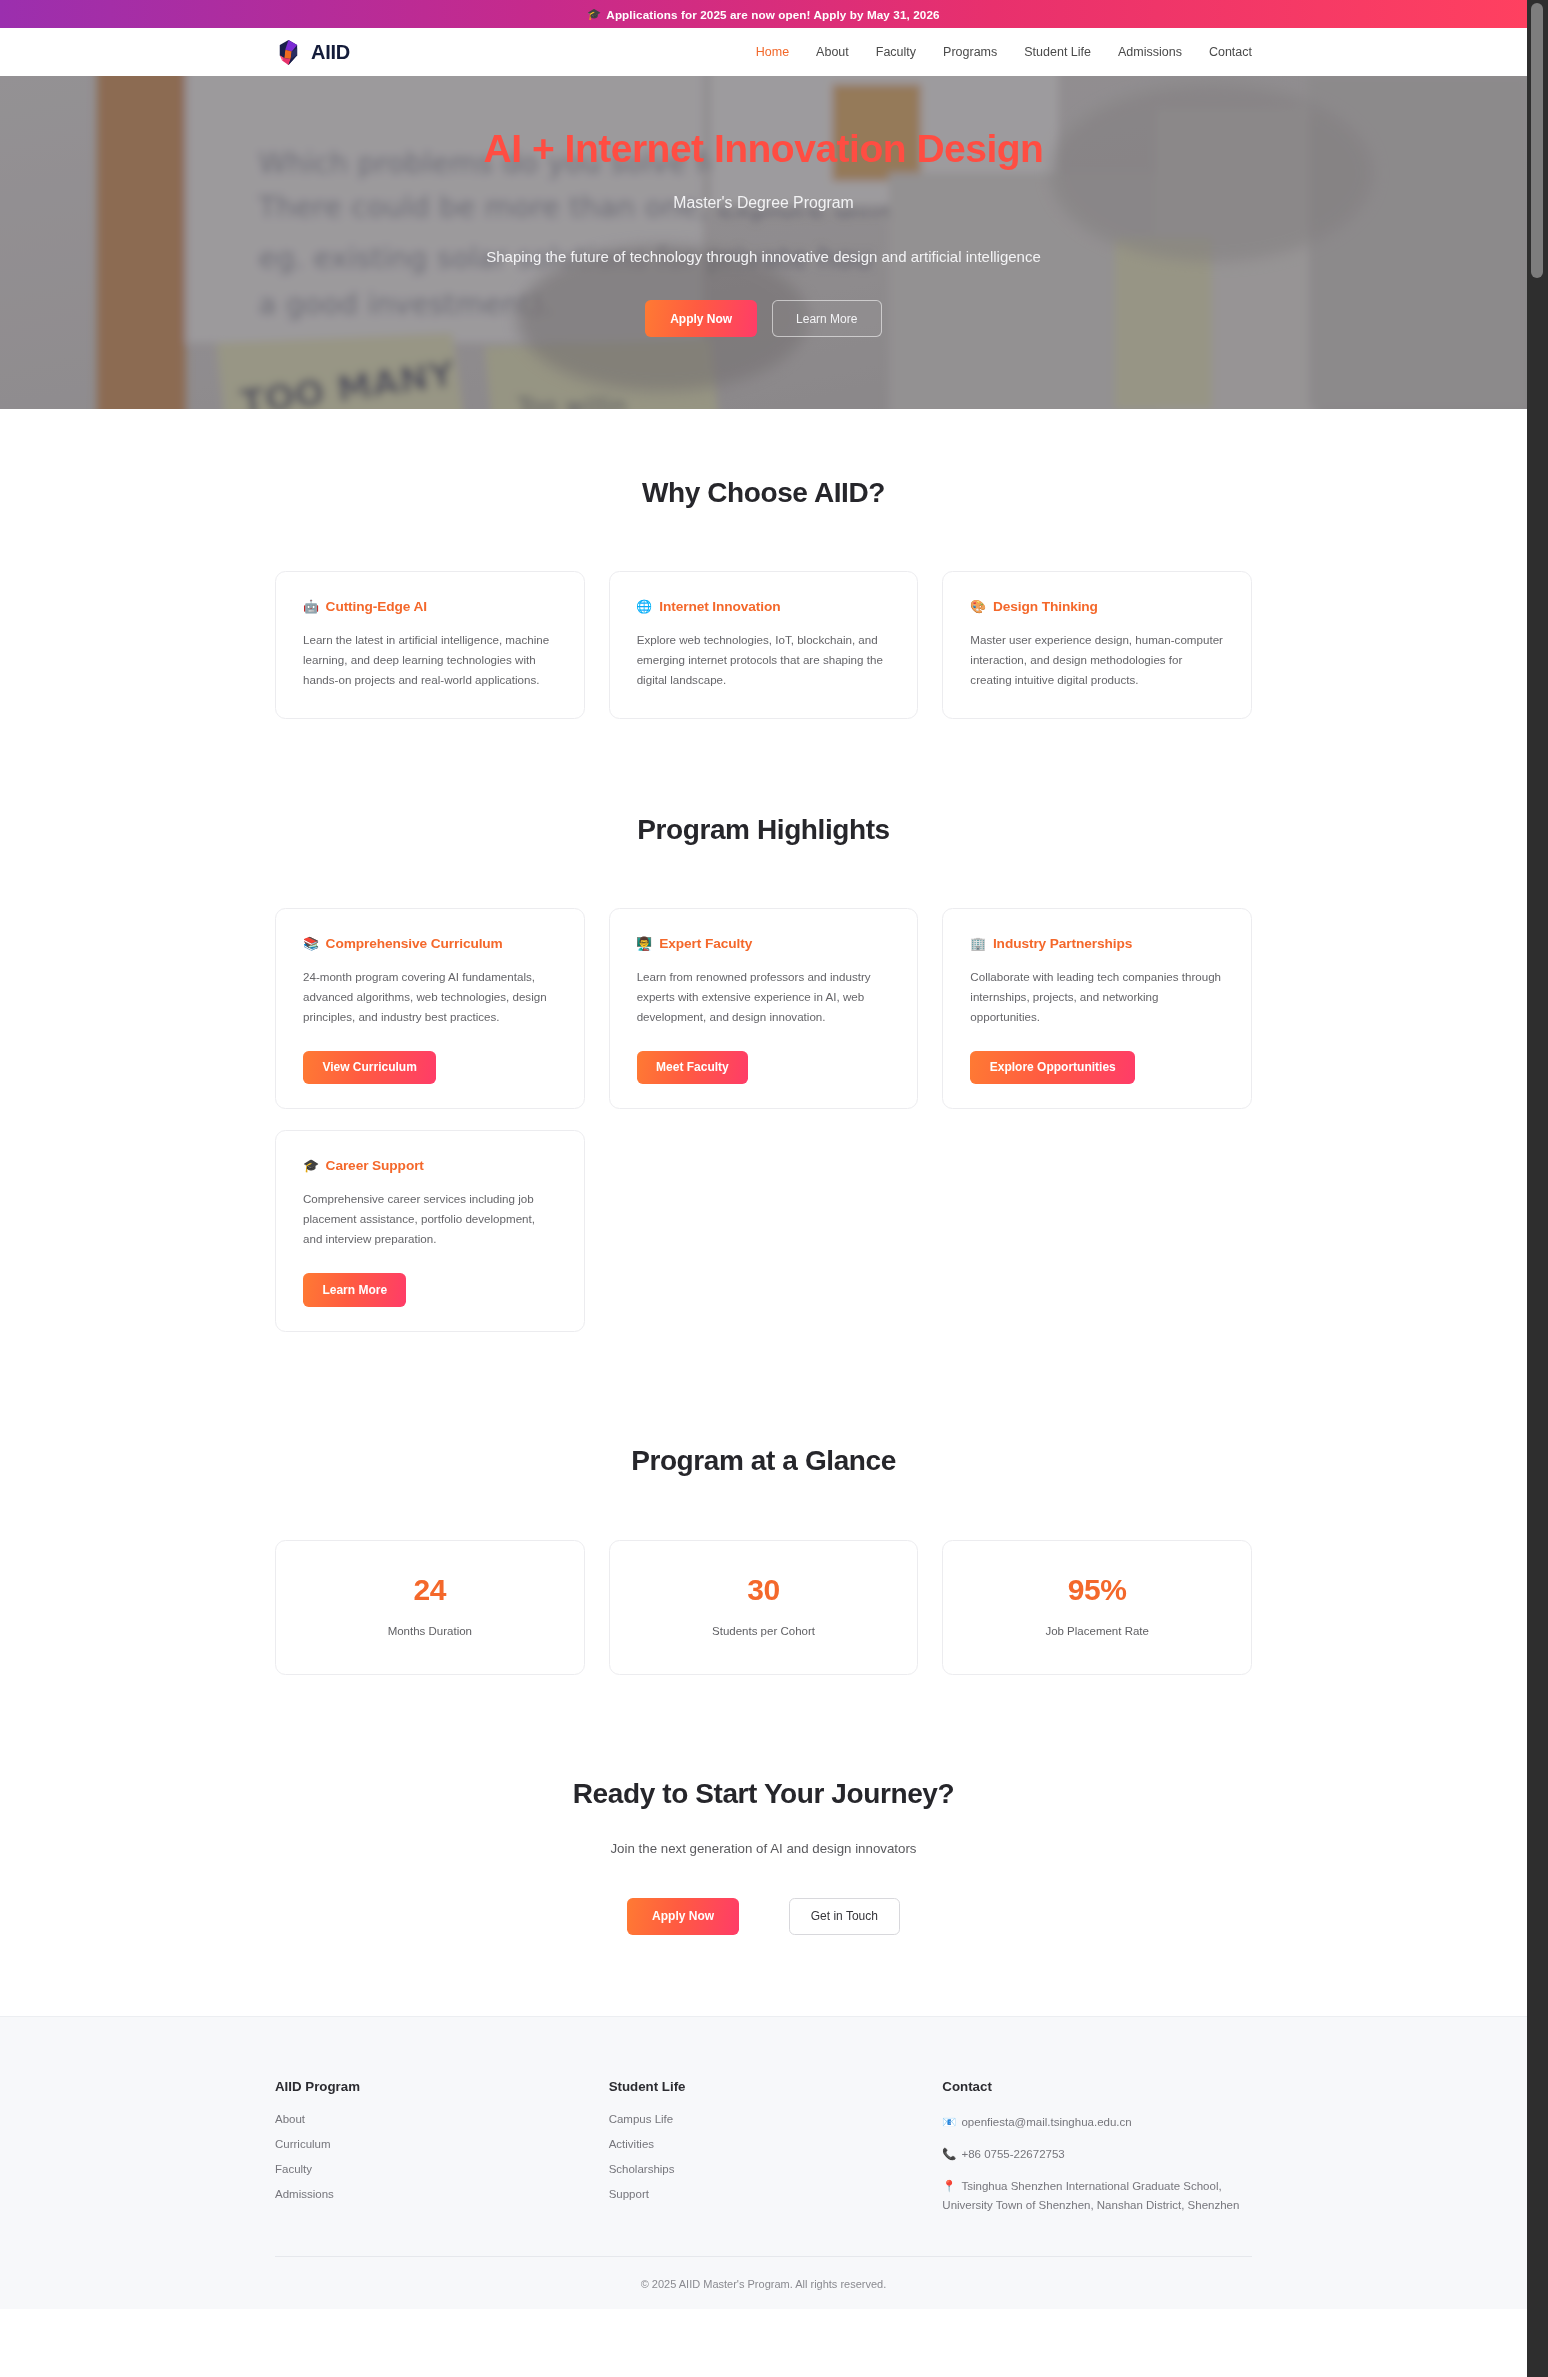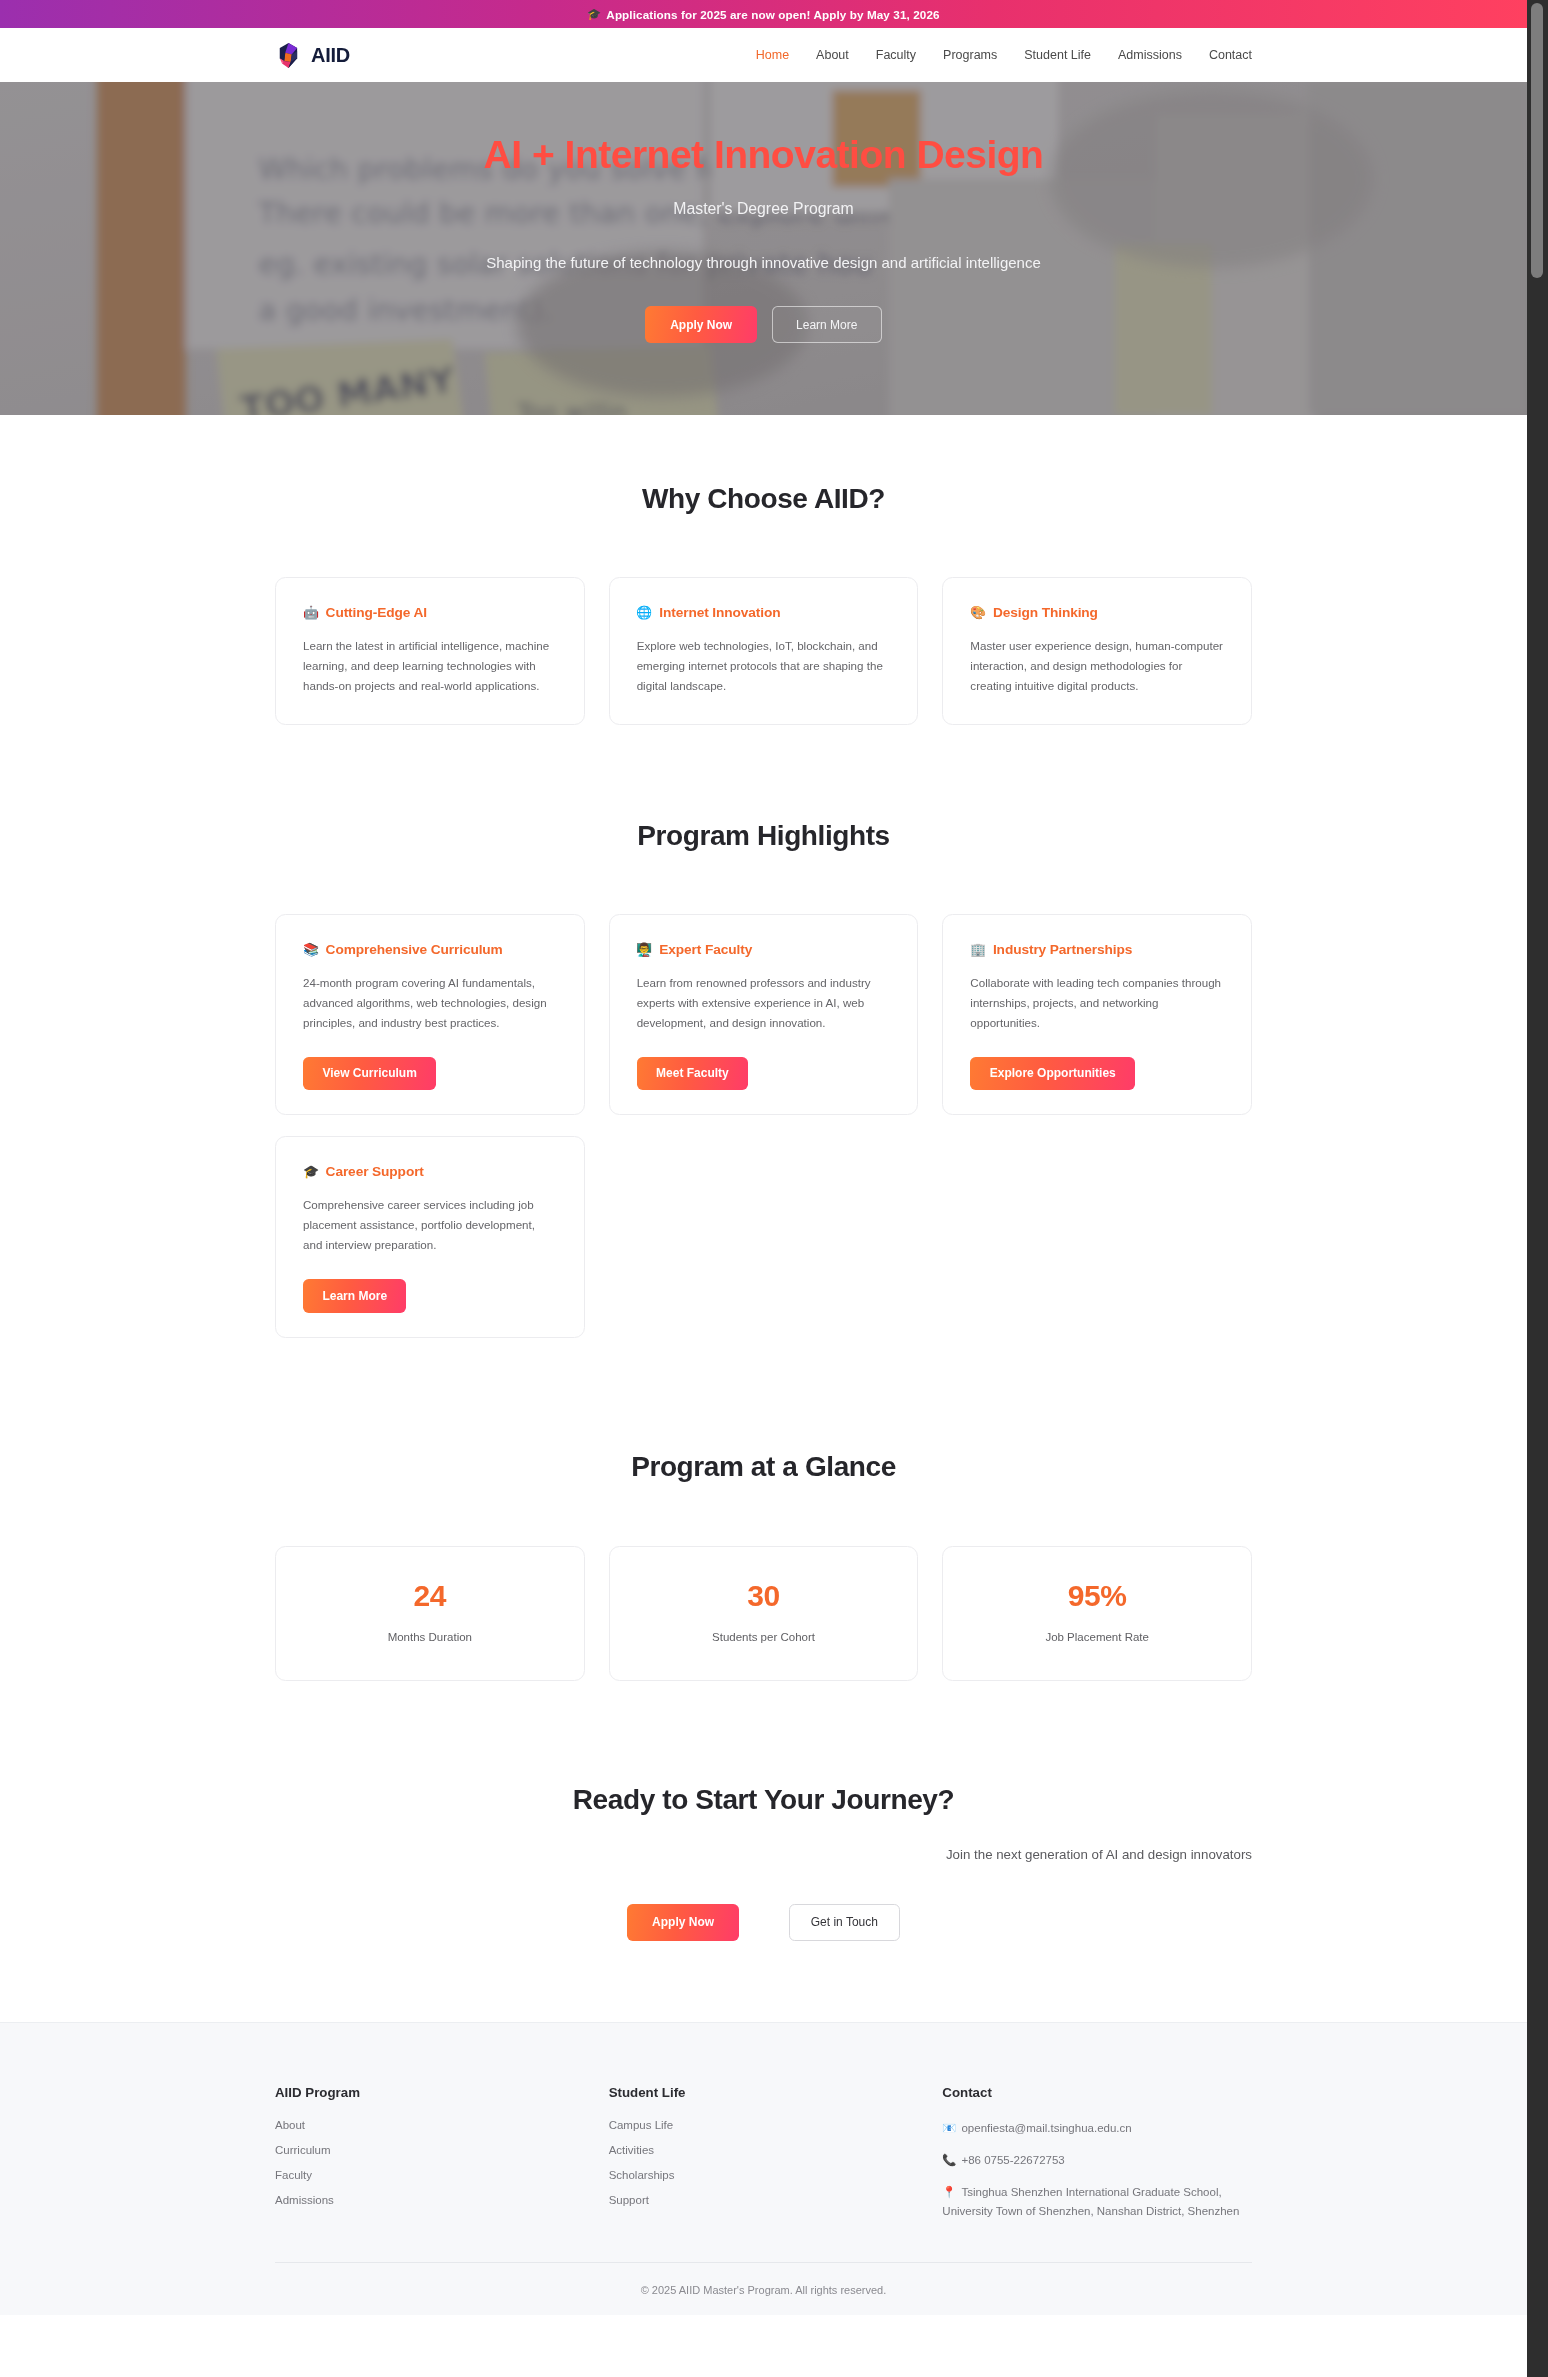--- a/index.html
+++ b/index.html
@@ -31,21 +31,21 @@
     justify-content: center;
     color: #fff;
     font-size: 11.7px;
     font-weight: 600;
     letter-spacing: 0.1px;
   }
   .announce .cap { font-size: 11.3px; margin-right: 4.8px; }
 
   
   .navbar {
-    height: 54px;
+    height: 48px;
     background: #fff;
     display: flex;
     align-items: center;
     padding: 0 275px 0 275px;
     justify-content: space-between;
   }
   .brand { display: flex; align-items: center; gap: 9px; }
   .brand .logo { width: 27px; height: 27px; display: block; }
   .brand .name {
     font-size: 20px;
@@ -204,21 +204,20 @@
   .cta-wrap h2 {
     font-size: 28px;
     font-weight: 700;
     color: #26262b;
     letter-spacing: -0.4px;
   }
   .cta-wrap .lead {
     margin-top: 31px;
     font-size: 13.3px;
     color: #5a5a5e;
-    text-align: right;
   }
   .cta-btns { margin-top: 42px; display: flex; justify-content: center; gap: 13.7px; }
   .btn-outline {
     background: #fff;
     border: 1.2px solid #d8d8dc;
     color: #35353a;
     font-weight: 400;
     font-size: 12px;
     padding: 10.5px 21px;
     border-radius: 5.7px;

